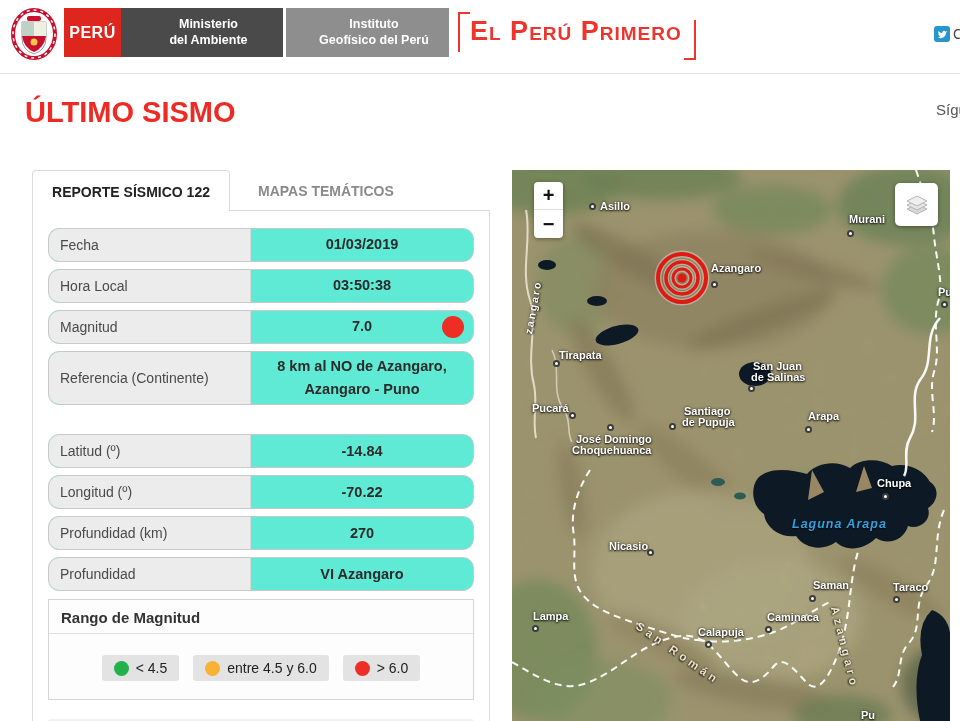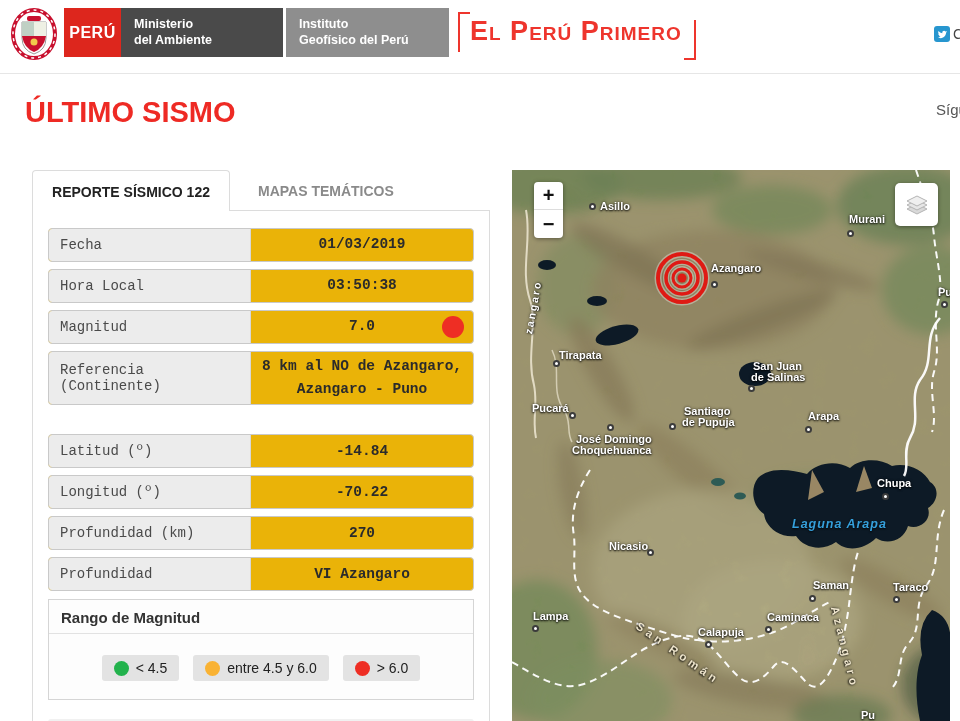--- a/index.html
+++ b/index.html
@@ -3,21 +3,21 @@
 <meta charset="utf-8">
 <style>
   * { margin:0; padding:0; box-sizing:border-box; }
   html,body { width:960px; height:721px; overflow:hidden; background:#fff;
               font-family:"Liberation Sans", sans-serif; }
   .screen { position:relative; width:960px; height:721px; background:#fff; }
 
   
   .site-header { position:absolute; left:0; top:0; width:960px; height:74px; background:#fff; border-bottom:1px solid #e6e6e6; }
   .coat { position:absolute; left:10px; top:4px; width:48px; height:58px; }
-  .hblock { position:absolute; top:8px; height:49px; display:flex; flex-direction:column; justify-content:center; color:#fff; font-weight:bold; }
+  .hblock { position:absolute; top:8px; height:49px; display:flex; flex-direction:column; justify-content:center; color:#fff; font-weight:bold;text-align:center; }
   .hblock.red  { left:64px; width:57px; background:#dd261d; align-items:center; font-size:16px; letter-spacing:.5px; }
   .hblock.dark { left:121px; width:162px; background:#4a4a4a; padding-left:13px; font-size:12.5px; line-height:1.25; }
   .hblock.mid  { left:286px; width:163px; background:#8e8e8e; padding-left:13px; font-size:12.5px; line-height:1.25; }
   .motto { position:absolute; left:458px; top:10px; height:52px; padding:6px 14px 0 12px; color:#ee352d;
            font-variant:small-caps; font-weight:bold; font-size:27px; letter-spacing:1px; }
   .motto .corner-tl { position:absolute; left:0; top:2px; width:12px; height:40px; border-left:2px solid #ee352d; border-top:2px solid #ee352d; }
   .motto .corner-br { position:absolute; right:0; bottom:2px; width:12px; height:40px; border-right:2px solid #ee352d; border-bottom:2px solid #ee352d; }
   .share { position:absolute; left:934px; top:26px; display:flex; align-items:center; gap:3px; font-size:14px; color:#444; }
   .tw { width:16px; height:16px; background:#2796cf; border-radius:3px; display:flex; align-items:center; justify-content:center; }
 
@@ -26,21 +26,21 @@
   .follow { position:absolute; left:936px; top:101px; font-size:15px; color:#555; white-space:nowrap; }
 
   
   .tabs { position:absolute; left:32px; top:170px; width:458px; height:41px; border-bottom:1px solid #dcdcdc; display:flex; }
   .tab { height:41px; display:flex; align-items:center; font-size:14px; font-weight:bold; cursor:pointer; }
   .tab.active { width:198px; justify-content:center; background:#fff; border:1px solid #dcdcdc; border-bottom:none; border-radius:4px 4px 0 0; color:#222; height:42px; }
   .tab.inactive { padding:0 28px; color:#8a8a8a; }
   .panel { position:absolute; left:32px; top:211px; width:458px; height:510px; background:#fff;
            border-left:1px solid #dcdcdc; border-right:1px solid #dcdcdc; padding:17px 15px 0 15px; }
 
-  .row { display:flex; min-height:34px; border:1px solid #c9c9c9; border-radius:4px; overflow:hidden; margin-bottom:7px; background:#eab308;font-family:Liberation Mono, monospace; }
+  .row { display:flex; min-height:34px; border:1px solid #c9c9c9; border-radius:11px; overflow:hidden; margin-bottom:7px; background:#5eead4; }
   .row-label { width:202px; background:#ececec; color:#4a4a4a; font-size:14px; display:flex; align-items:center; padding-left:11px; border-right:1px solid #d8d8d8; }
   .row-value { flex:1; position:relative; display:flex; flex-direction:column; align-items:center; justify-content:center; font-size:14.5px; font-weight:bold; color:#2b2b2b; line-height:1.6; padding:3px 0; }
   .row.gap-after { margin-bottom:29px; }
   .ind { position:absolute; right:9px; top:50%; margin-top:-11px; width:22px; height:22px; border-radius:50%; }
 
   .legend-box { margin-top:8px; border:1px solid #d5d5d5; border-radius:0; background:#fdfdfd; }
   .legend-title { font-size:15px; font-weight:bold; color:#333; padding:9px 12px 7px 12px; border-bottom:1px solid #e2e2e2; }
   .legend-items { display:flex; justify-content:center; gap:14px; padding:15px 0 18px 0; }
   .legend-chip { display:flex; align-items:center; gap:7px; background:#e3e3e3; border-radius:3px; padding:5px 12px; font-size:14px; color:#222;margin-top:6px; }
   .legend-dot { width:15px; height:15px; border-radius:50%; }

